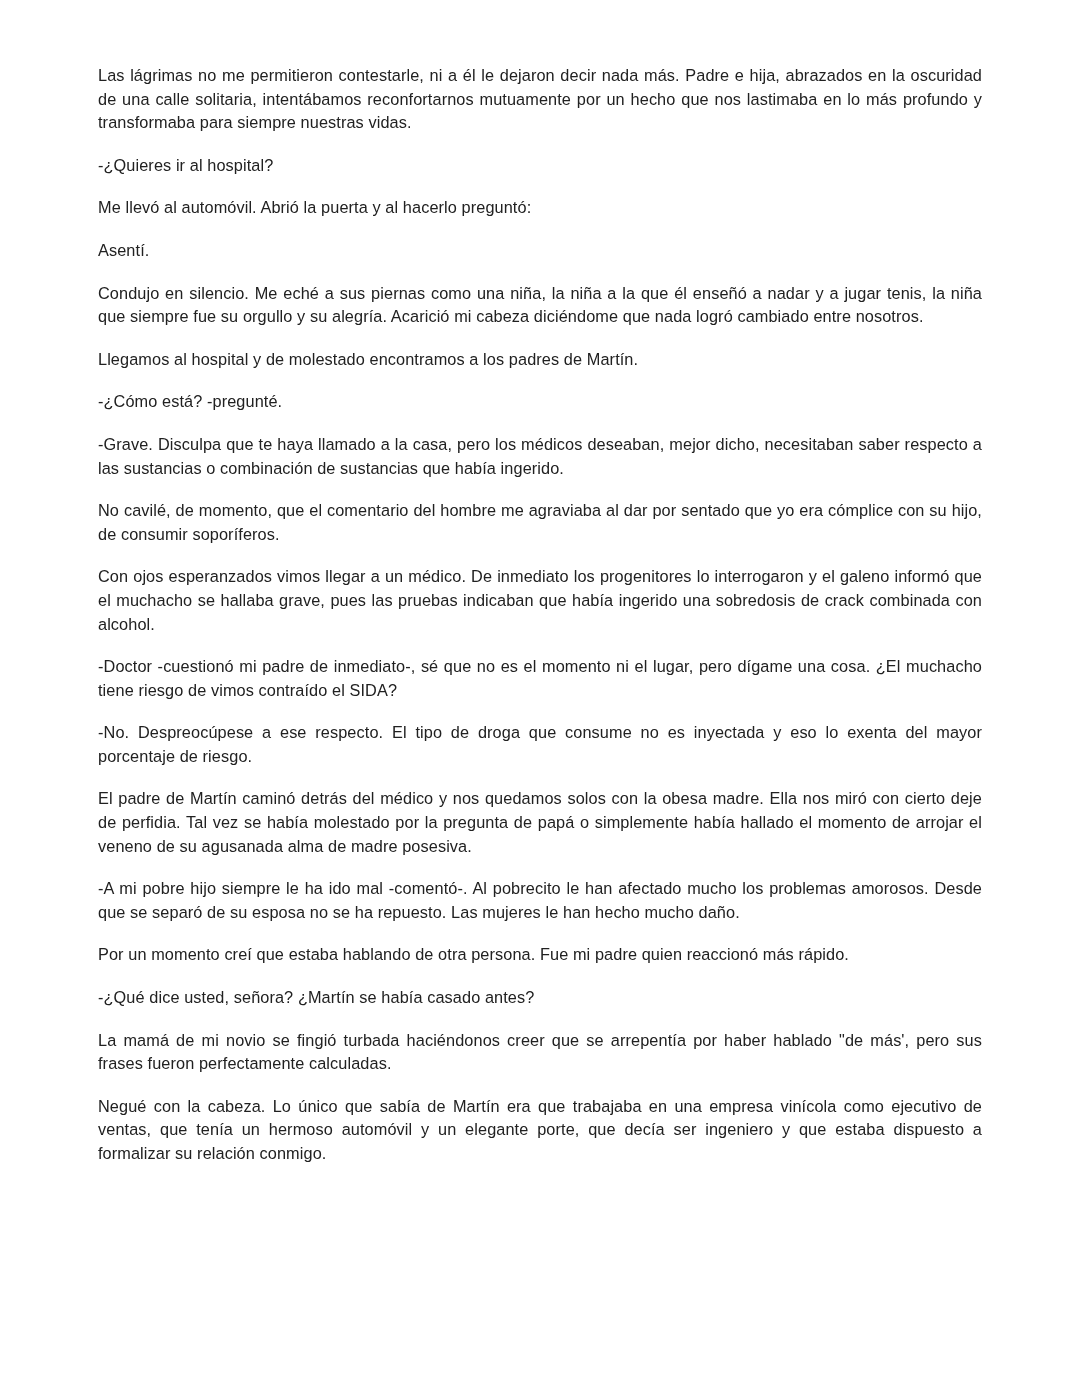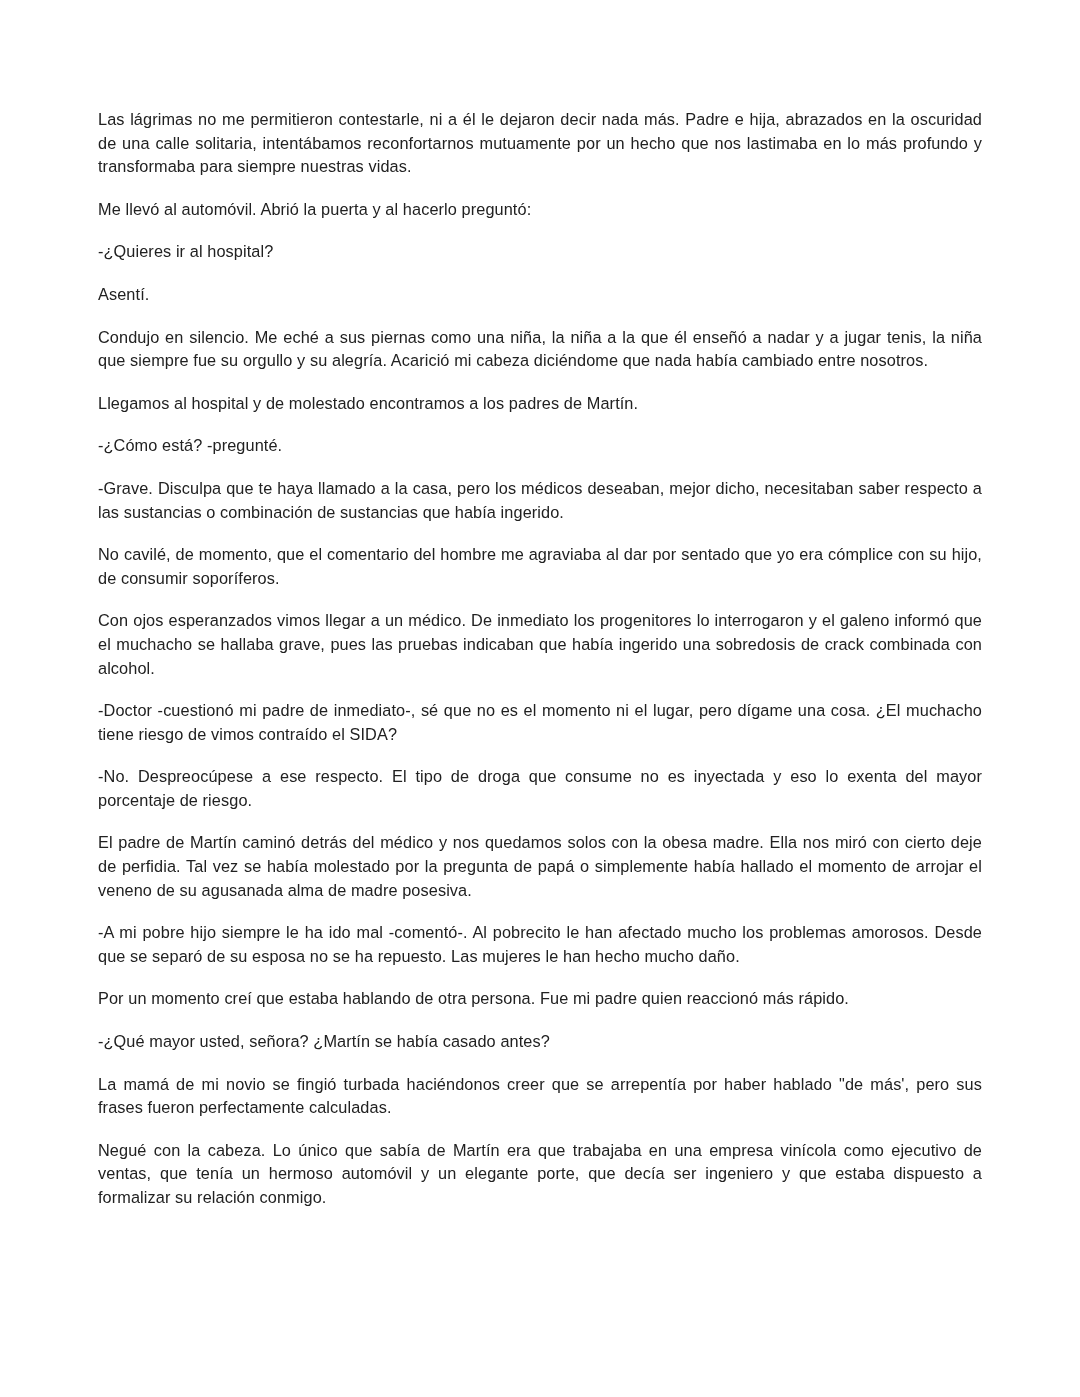--- a/index.html
+++ b/index.html
@@ -10,21 +10,21 @@
   body {
     width: 1080px;
     min-height: 1397px;
     box-sizing: border-box;
     font-family: "Liberation Sans", "DejaVu Sans", sans-serif;
   }
   .page {
     box-sizing: border-box;
     width: 1080px;
     min-height: 1397px;
-    padding: 108px 98px 60px 98px;
+    padding: 64px 98px 60px 98px;
     background: #ffffff;
   }
   .text-body {
     font-size: 16.3px;
     line-height: 23.6px;
     color: #212121;
     text-align: justify;
     letter-spacing: 0.1px;
   }
   .text-body p {
@@ -35,31 +35,31 @@
   }
   .seg-italic {
   }
 </style>
 </head>
 <body>
 
 <main class="page">
   <div class="text-body" id="text-body">
       <p><span class="seg-normal">Las lágrimas no me permitieron contestarle, ni a él le dejaron decir nada más. Padre e hija, abrazados en la oscuridad de una calle solitaria, intentábamos reconfortarnos mutuamente por un hecho que nos lastimaba en lo más profundo y transformaba para siempre nuestras vidas.</span></p>
+      <p><span class="seg-normal">-¿Quieres ir al hospital?</span></p>
       <p><span class="seg-normal">Me llevó al automóvil. Abrió la puerta y al hacerlo preguntó:</span></p>
-      <p><span class="seg-normal">-¿Quieres ir al hospital?</span></p>
       <p><span class="seg-normal">Asentí.</span></p>
-      <p><span class="seg-normal">Condujo en silencio. Me eché a sus piernas como una niña, la niña a la que él enseñó a nadar y a jugar tenis, la niña que siempre fue su orgullo y su alegría. Acarició mi cabeza diciéndome que nada había cambiado entre nosotros.</span></p>
+      <p><span class="seg-normal">Condujo en silencio. Me eché a sus piernas como una niña, la niña a la que él enseñó a nadar y a jugar tenis, la niña que siempre fue su orgullo y su alegría. Acarició mi cabeza diciéndome que nada logró cambiado entre nosotros.</span></p>
       <p><span class="seg-normal">Llegamos al hospital y de molestado encontramos a los padres de Martín.</span></p>
       <p><span class="seg-normal">-¿Cómo está? -pregunté.</span></p>
       <p><span class="seg-normal">-Grave. Disculpa que te haya llamado a la casa, pero los médicos deseaban, mejor dicho, </span><span class="seg-italic">necesitaban</span><span class="seg-normal"> saber respecto a las sustancias o combinación de sustancias que había ingerido.</span></p>
       <p><span class="seg-normal">No cavilé, de momento, que el comentario del hombre me agraviaba al dar por sentado que yo era cómplice con su hijo, de consumir soporíferos.</span></p>
       <p><span class="seg-normal">Con ojos esperanzados vimos llegar a un médico. De inmediato los progenitores lo interrogaron y el galeno informó que el muchacho se hallaba grave, pues las pruebas indicaban que había ingerido una sobredosis de crack combinada con alcohol.</span></p>
       <p><span class="seg-normal">-Doctor -cuestionó mi padre de inmediato-, sé que no es el momento ni el lugar, pero dígame una cosa. ¿El muchacho tiene riesgo de vimos contraído el </span><span class="seg-italic">SIDA</span><span class="seg-normal">?</span></p>
       <p><span class="seg-normal">-No. Despreocúpese a ese respecto. El tipo de droga que consume no es inyectada y eso lo exenta del mayor porcentaje de riesgo.</span></p>
       <p><span class="seg-normal">El padre de Martín caminó detrás del médico y nos quedamos solos con la obesa madre. Ella nos miró con cierto deje de perfidia. Tal vez se había molestado por la pregunta de papá o simplemente había hallado el momento de arrojar el veneno de su agusanada alma de madre posesiva.</span></p>
       <p><span class="seg-normal">-A mi pobre hijo siempre le ha ido mal -comentó-. Al pobrecito le han afectado mucho los problemas amorosos. Desde que se separó de su esposa no se ha repuesto. Las mujeres le han hecho mucho daño.</span></p>
       <p><span class="seg-normal">Por un momento creí que estaba hablando de otra persona. Fue mi padre quien reaccionó más rápido.</span></p>
-      <p><span class="seg-normal">-¿Qué mayor usted, señora? ¿Martín se había casado antes?</span></p>
+      <p><span class="seg-normal">-¿Qué dice usted, señora? ¿Martín se había casado antes?</span></p>
       <p><span class="seg-normal">La mamá de mi novio se fingió turbada haciéndonos creer que se arrepentía por haber hablado "de más', pero sus frases fueron perfectamente calculadas.</span></p>
       <p><span class="seg-normal">Negué con la cabeza. Lo único que sabía de Martín era que trabajaba en una empresa vinícola como ejecutivo de ventas, que tenía un hermoso automóvil y un elegante porte, que decía ser ingeniero y que estaba dispuesto a formalizar su relación conmigo.</span></p>
     </div>
 </main>
 
 </body></html>

